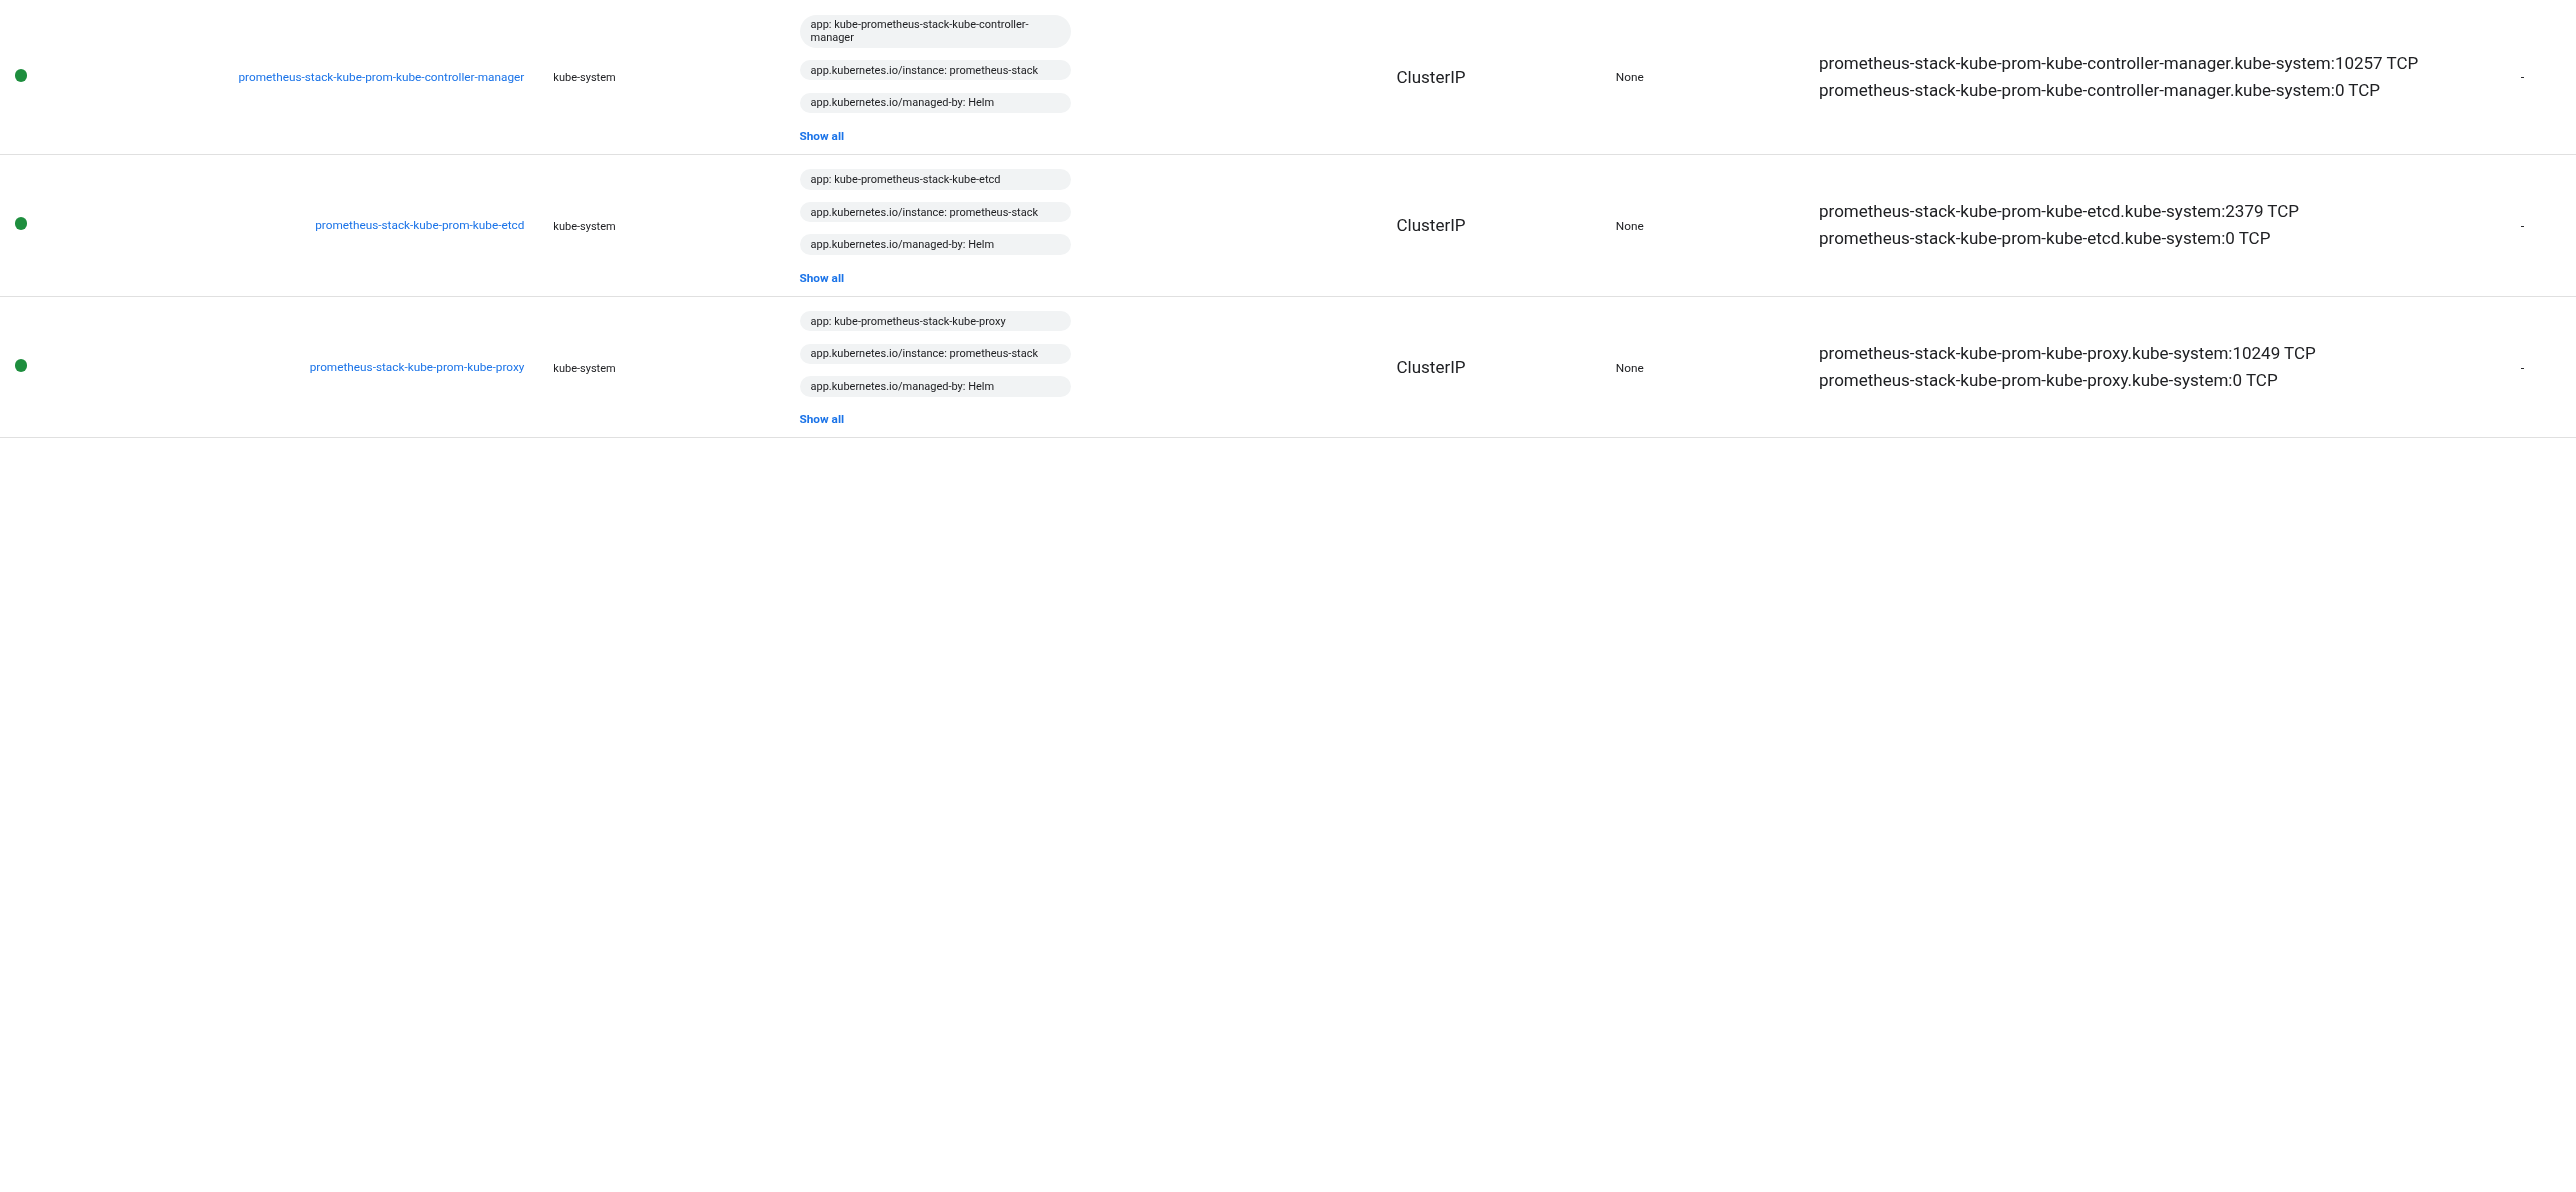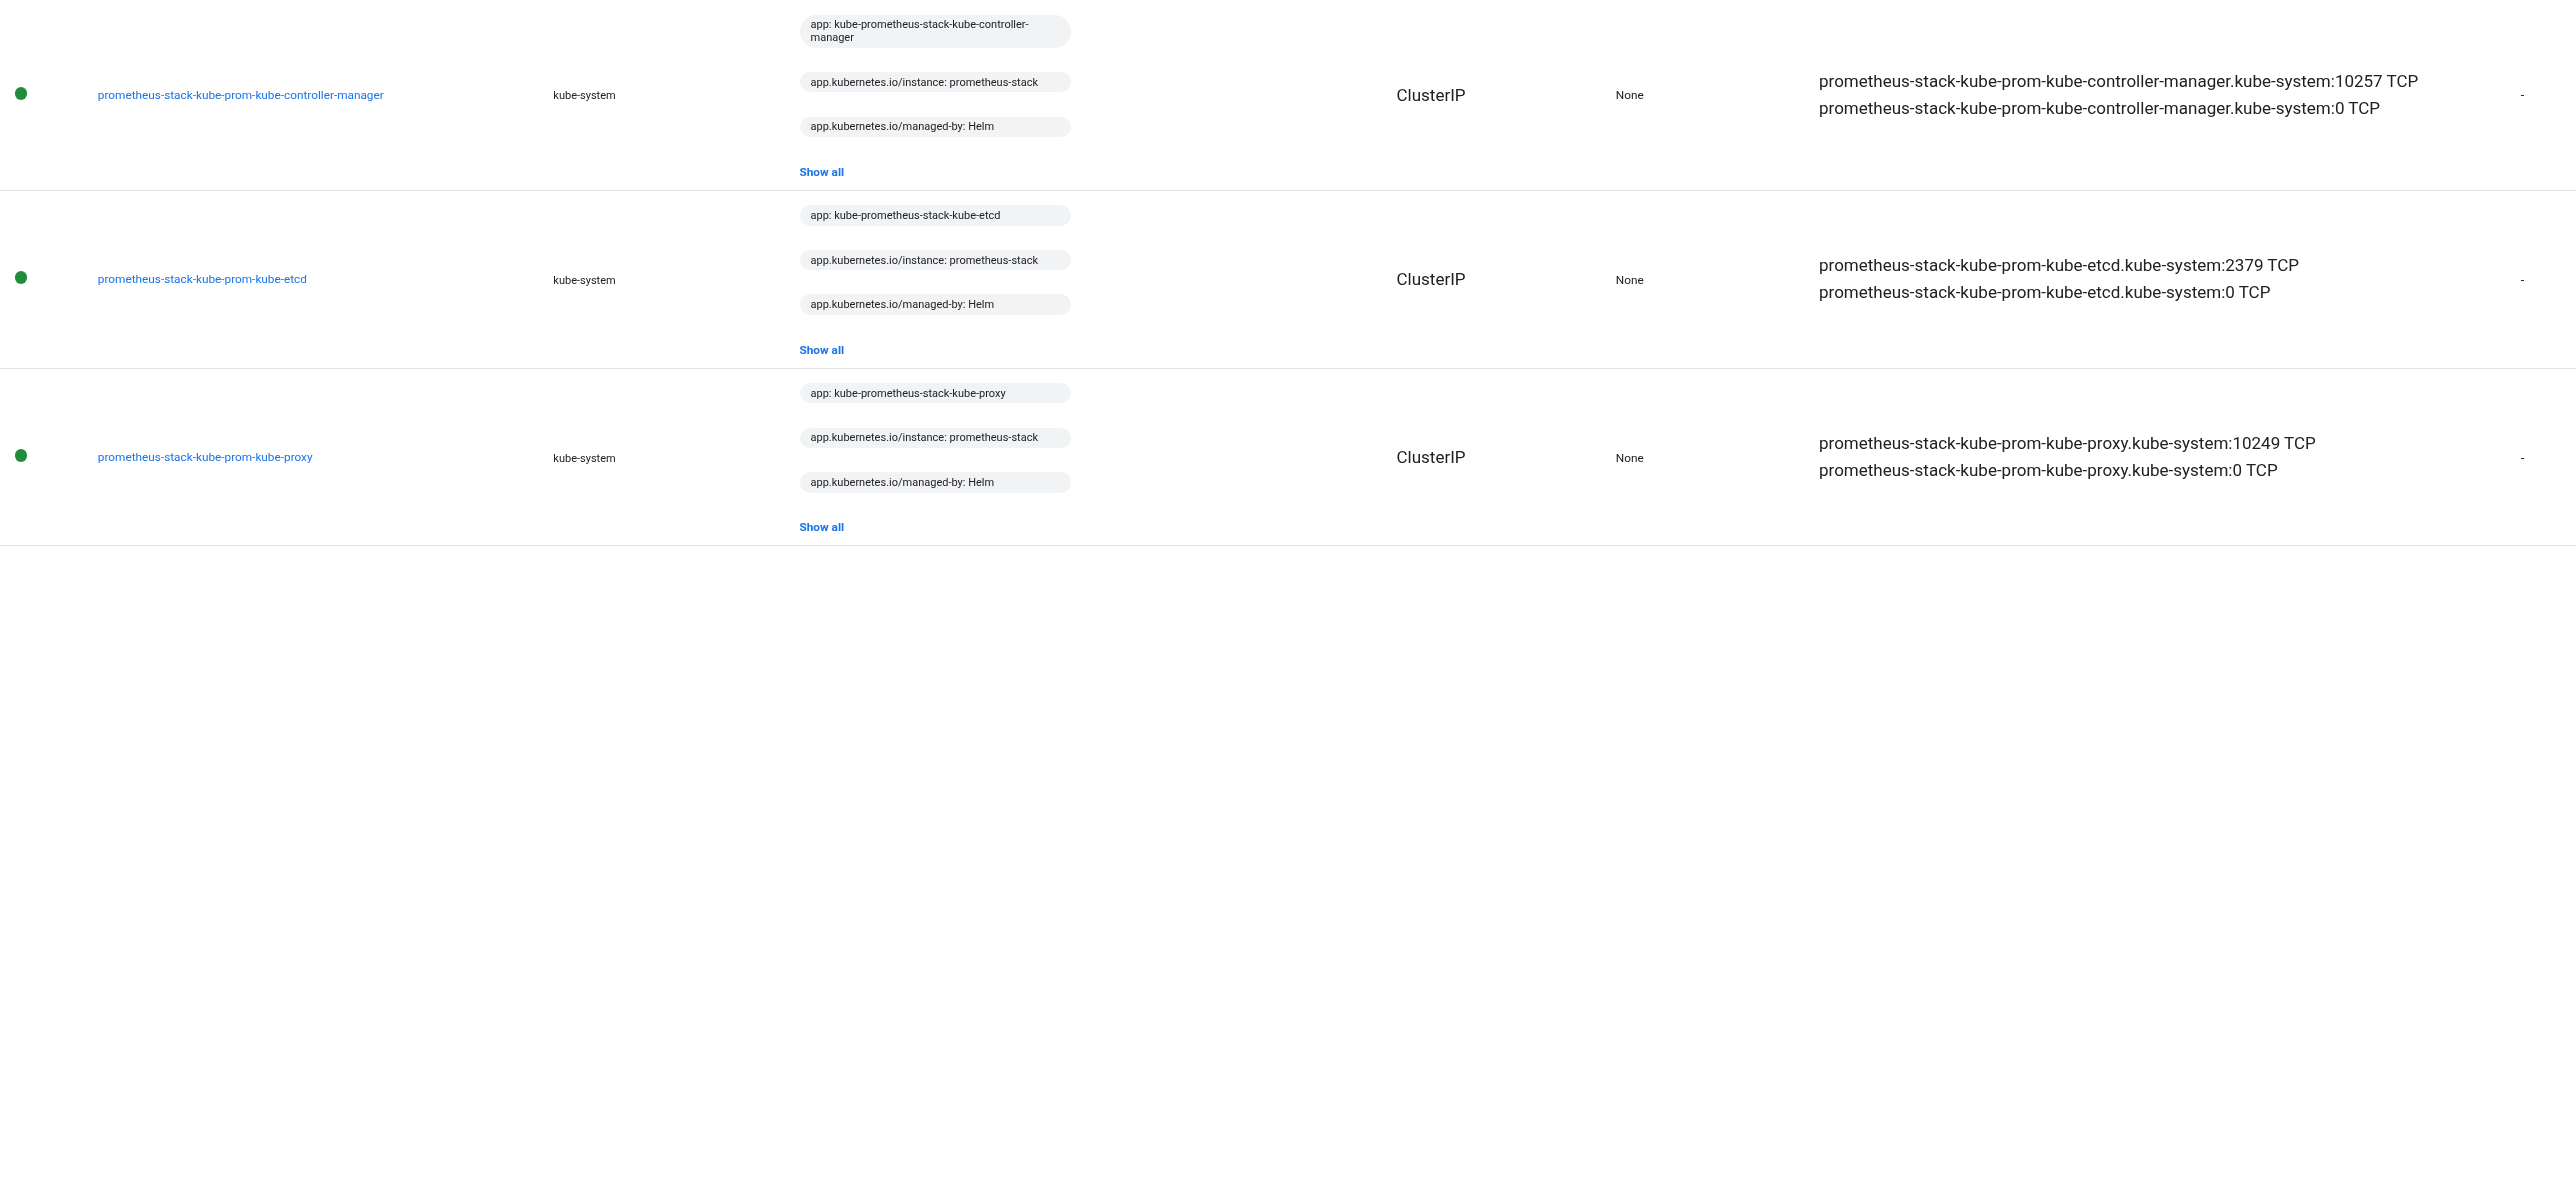--- a/index.html
+++ b/index.html
@@ -30,21 +30,21 @@
       border-bottom: 0.9px solid #e0e0e0;
     }
 
     td, th {
       padding: 11px 14.5px;
       vertical-align: middle;
       text-align: left;
     }
 
     .col-status { width: 43px; }
-    .col-name { width: 235px; }
+    .col-name { width: 235px; text-align: right; }
     .col-namespace { width: 127px; }
     .col-labels { width: 308px; }
     .col-type { width: 109px; }
     .col-clusterip { width: 109px; }
     .col-endpoints { width: 362px; }
     .col-action { width: 36px; }
 
     .status-dot {
       width: 12.7px;
       height: 12.7px;
@@ -77,21 +77,21 @@
       color: #202124;
       margin-bottom: 5.4px;
       white-space: pre-wrap;
       word-break: break-word;
       max-width: 271px;
     }
 
     .labels-cell {
       display: flex;
       flex-direction: column;
-      gap: 19px;
+      gap: 7px;
     }
 
     .show-all-link {
       color: #1a73e8;
       font-size: 11.8px;
       cursor: pointer;
       text-decoration: none;
       margin-top: 3.6px;
       font-weight: bold;
     }

